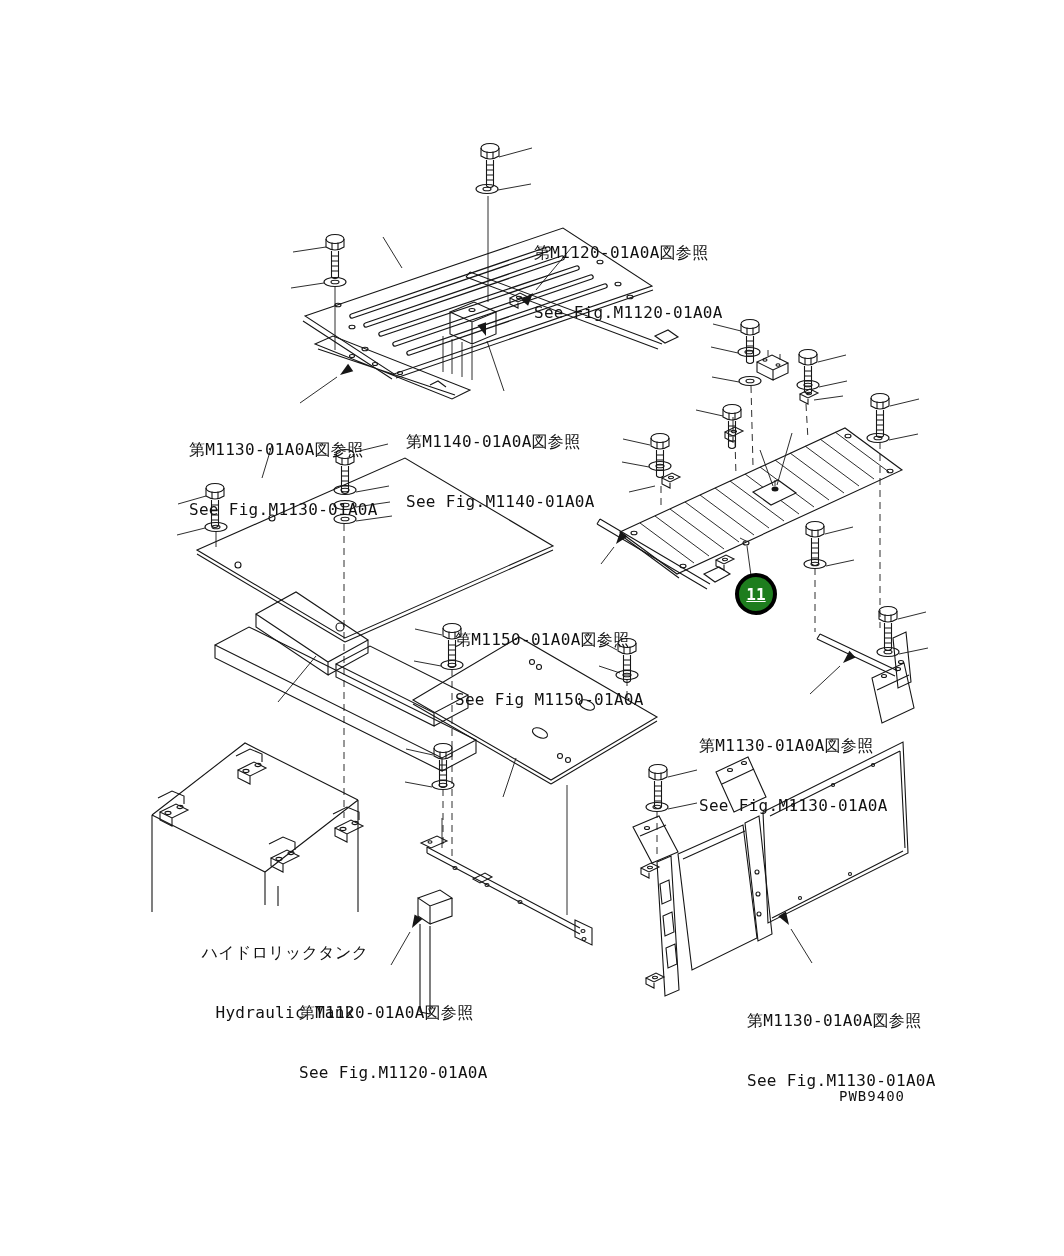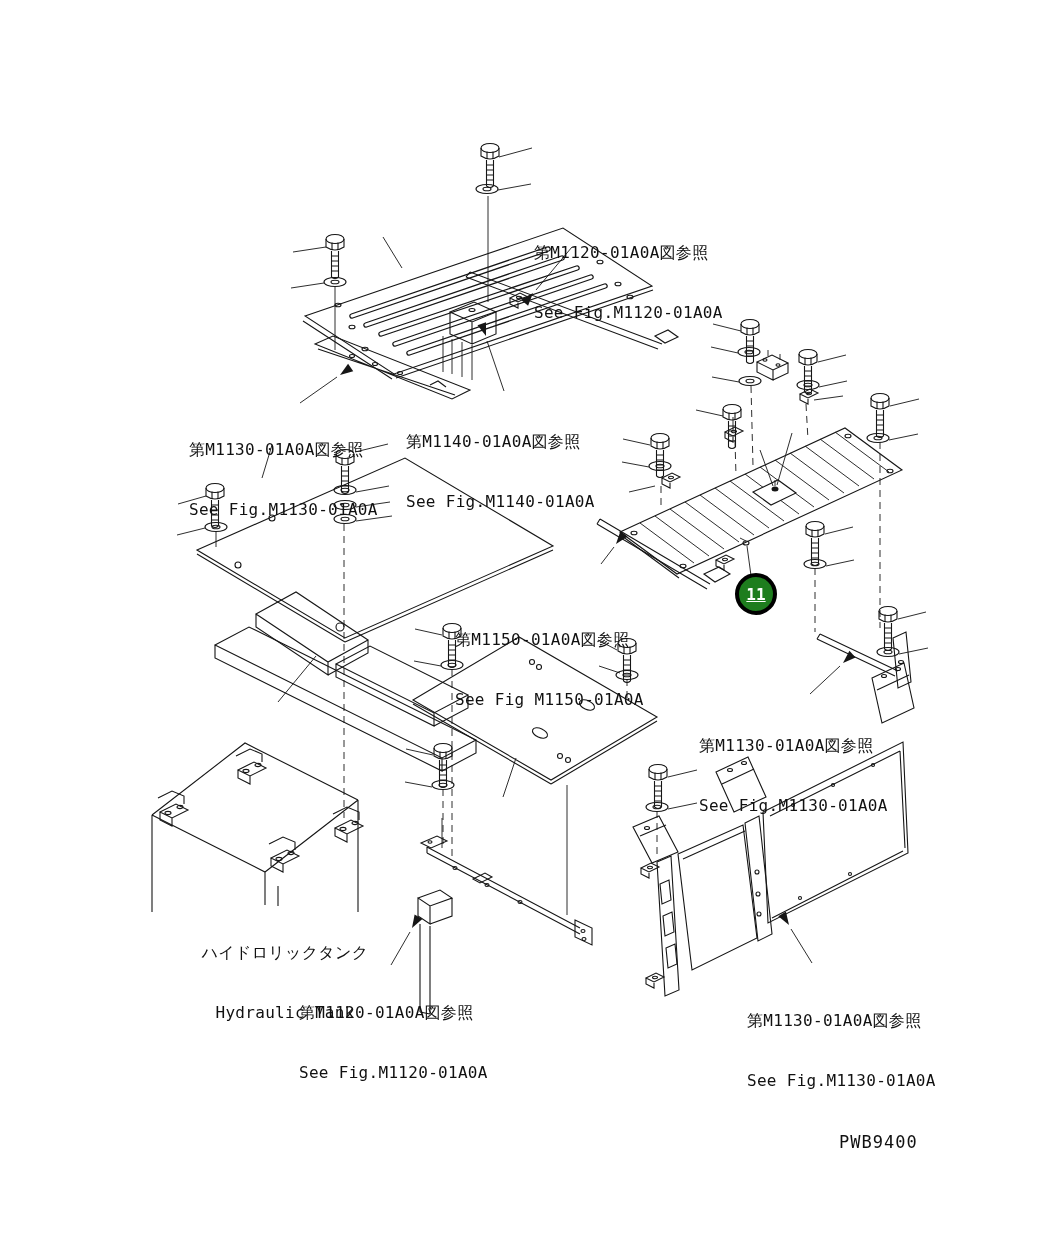--- a/index.html
+++ b/index.html
@@ -12,21 +12,21 @@
   svg.dwg .slot-i{stroke:#ffffff;stroke-width:3;stroke-linecap:round;}
   svg.dwg .wfill{fill:#ffffff;}
   svg.dwg .dash{stroke-dasharray:7 5;stroke-width:0.9;}
   svg.dwg .thin{stroke-width:0.9;}
   .lbl{position:absolute;color:#111;font-size:16px;line-height:20px;letter-spacing:0.3px;white-space:pre;}
   .lbl span{display:block;}
   .lbl.ctr{text-align:center;width:170px;}
   #callout{position:absolute;left:735px;top:573px;width:34px;height:34px;border-radius:50%;
            border:4px solid #000;display:flex;align-items:center;justify-content:center;
            font-size:16px;font-weight:bold;text-decoration:underline;}
-  #dwgnum{position:absolute;left:839px;top:1088px;color:#111;font-size:17px;letter-spacing:1px;margin-top:44px;}
+  #dwgnum{position:absolute;left:839px;top:1088px;color:#111;font-size:14px;letter-spacing:1px;}
 </style>
 </head>
 <body>
 
 <svg class="dwg" width="1064" height="1256" viewBox="0 0 1064 1256">
   <defs>
     <g id="bolt">
       <ellipse cx="0" cy="-4" rx="9" ry="4.5"></ellipse>
       <path d="M-9,-4 L-9,4 Q0,10 9,4 L9,-4 M-3,-0.5 L-3,6.5 M3,-0.5 L3,6.5"></path>
       <path d="M-3.5,8 L-3.5,34 M3.5,8 L3.5,34 M-3.5,34 Q0,37 3.5,34 M-3.5,13 L3.5,13 M-3.5,18 L3.5,18 M-3.5,23 L3.5,23 M-3.5,28 L3.5,28"></path>

